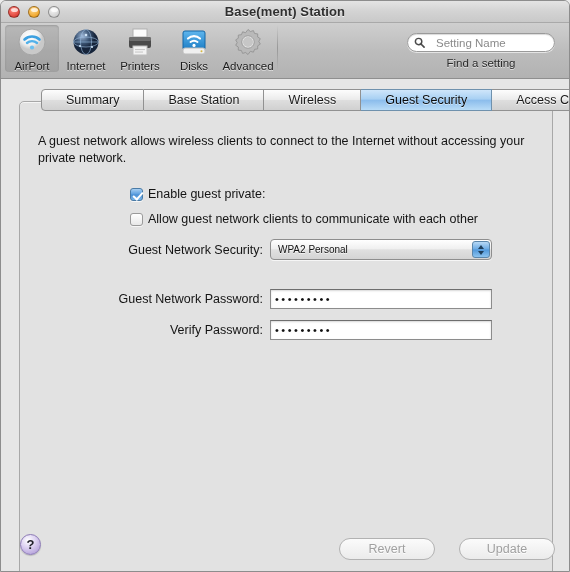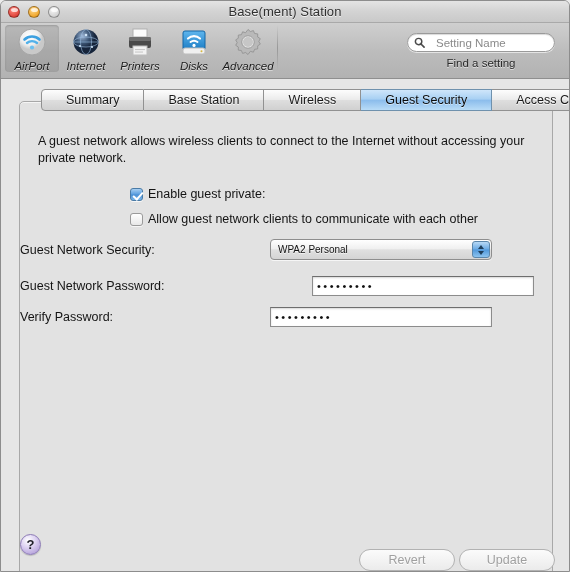--- a/index.html
+++ b/index.html
@@ -22,21 +22,21 @@
   
   #titlebar {
     position: relative;
     height: 22px;
     background: linear-gradient(to bottom, #e4e4e4 0%, #d3d3d3 50%, #c9c9c9 100%);
     border-bottom: 1px solid #a9a9a9;
   }
   #title-text {
     position: absolute; left: 0; right: 0; top: 3px;
     text-align: center;
-    font-size: 13px; font-weight: normal;
+    font-size: 13px; font-weight: bold;
     color: #303030;
     text-shadow: 0 1px 0 rgba(255,255,255,.75);
     letter-spacing: .1px;
   }
   .lights { position: absolute; left: 7px; top: 5px; display: flex; gap: 8px; }
   .light {
     width: 12px; height: 12px; border-radius: 50%;
     border: 1px solid rgba(0,0,0,.33);
     position: relative;
   }
@@ -63,21 +63,20 @@
     padding-top: 2px;
     border-radius: 4px;
     cursor: default;
   }
   .tool.selected { background: rgba(0,0,0,.10); box-shadow: inset 0 1px 2px rgba(0,0,0,.16); }
   .tool .glyph { width: 34px; height: 32px; position: relative; }
   .tool .tlabel {
     font-size: 11.5px; color: #1c1c1c; margin-top: 1px;
     text-shadow: 0 1px 0 rgba(255,255,255,.6);
     white-space: nowrap;
-    font-style: italic;
   }
   .tool-sep {
     width: 1px; height: 46px; margin: 0 2px;
     background: linear-gradient(to bottom, rgba(255,255,255,0), rgba(120,120,120,.55), rgba(255,255,255,0));
     align-self: flex-start;
   }
 
   
   #search-wrap { position: absolute; right: 14px; top: 10px; width: 148px; }
   #search-field {
@@ -138,21 +137,21 @@
 
   #intro {
     margin: 24px 18px 0 18px;
     font-size: 12.5px; line-height: 17px;
     color: #141414;
   }
 
   .row { display: flex; align-items: center; margin-top: 0; }
   .form { margin-top: 20px; padding-left: 0; }
   .lbl {
-    width: 250px; 
+    width: 250px; text-align: right;
     font-size: 12.5px; color: #141414;
     padding-right: 7px; white-space: nowrap;
   }
 
   
   .cbox {
     width: 13px; height: 13px; flex: 0 0 13px;
     border: 1px solid #9a9a9a; border-radius: 3px;
     background: linear-gradient(to bottom, #ffffff, #e8e8e8);
     box-shadow: 0 1px 0 rgba(255,255,255,.7);
@@ -216,21 +215,21 @@
   #help-btn {
     position: absolute; left: 19px; top: 7px;
     width: 21px; height: 21px; border-radius: 50%;
     background: radial-gradient(circle at 38% 28%, #ffffff 0%, #ded3f2 40%, #b9a7dd 78%, #9b86c9 100%);
     border: 1px solid #8d7bb6;
     box-shadow: 0 1px 1px rgba(0,0,0,.18);
     display: flex; align-items: center; justify-content: center;
     font-size: 13px; font-weight: bold; color: #20202a;
   }
 
-  #actions { position: absolute; right: 14px; top: 22px; display: flex; gap: 4px; }
+  #actions { position: absolute; right: 14px; top: 11px; display: flex; gap: 24px; }
   .pbtn {
     width: 96px; height: 22px;
     border: 1px solid #b2b2b2; border-radius: 11px;
     background: linear-gradient(to bottom, #fbfbfb 0%, #f3f3f3 50%, #ebebeb 100%);
     display: flex; align-items: center; justify-content: center;
     font-size: 12.5px; color: #a0a0a0;
     text-shadow: 0 1px 0 rgba(255,255,255,.9);
   }
 </style>
 </head>
@@ -379,21 +378,21 @@
             <div class="lbl">Guest Network Security:</div>
             <div class="popup">
               <span>WPA2 Personal</span>
               <span class="arrows">
                 <span class="up"></span>
                   <span class="dn"></span>
               </span>
             </div>
           </div>
 
-          <div class="row" style="margin-top:16px;gap:42px;">
+          <div class="row" style="margin-top:29px;">
             <div class="lbl">Guest Network Password:</div>
             <div class="tfield" style="width:222px;">
               <span class="dots">•••••••••</span>
             </div>
           </div>
 
           <div class="row" style="margin-top:11px;">
             <div class="lbl">Verify Password:</div>
             <div class="tfield" style="width:222px;">
               <span class="dots">•••••••••</span>

